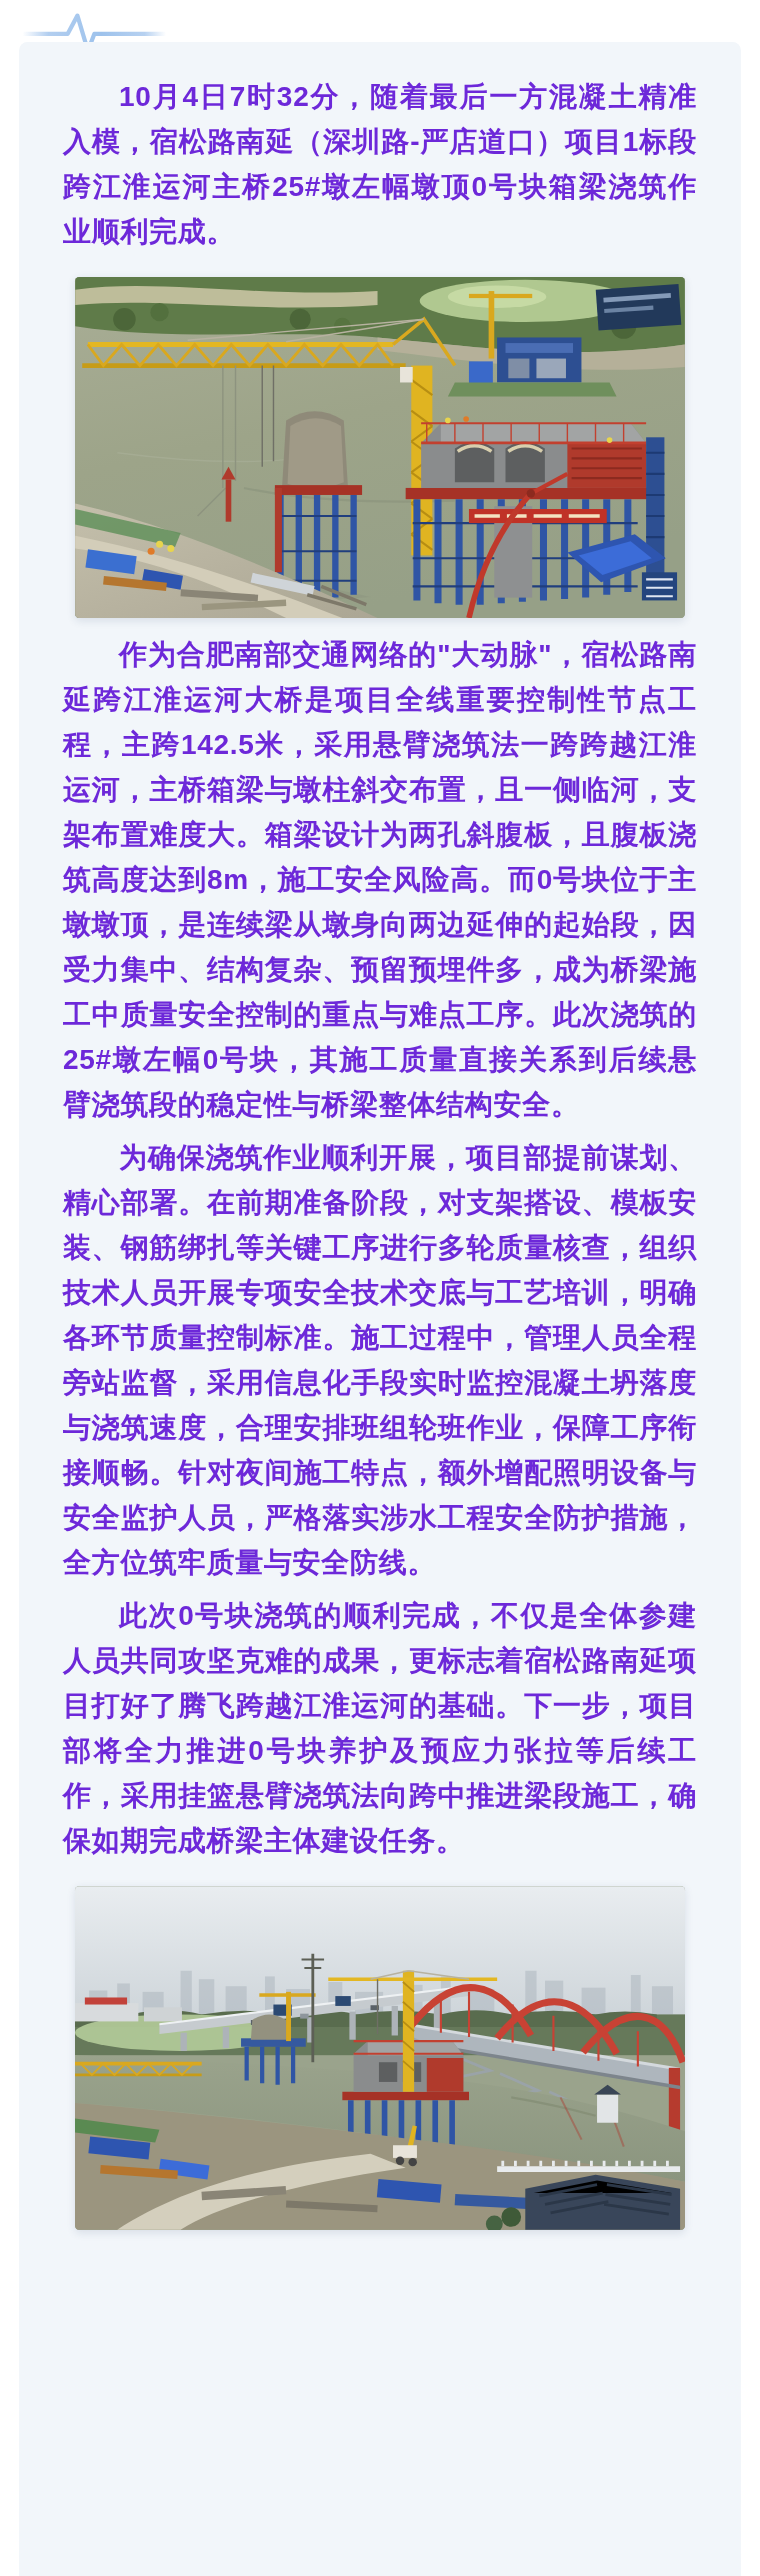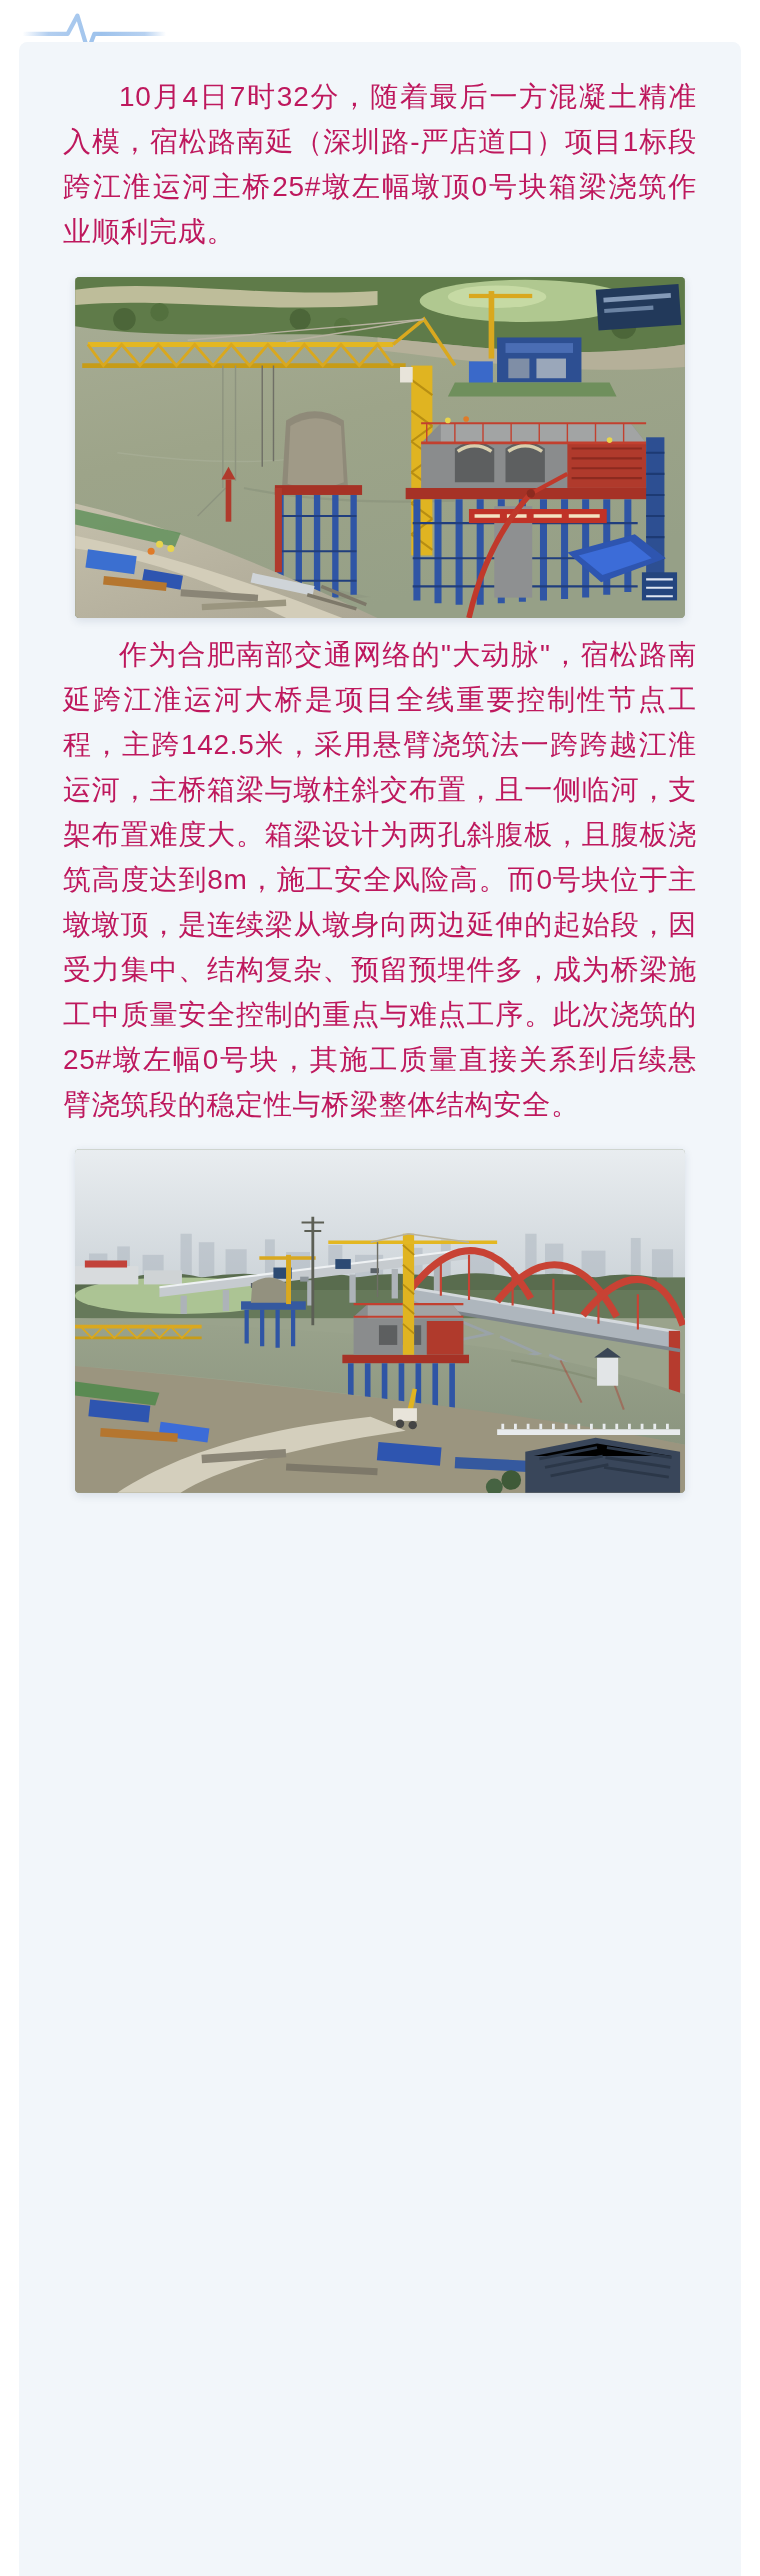--- a/index.html
+++ b/index.html
@@ -20,22 +20,22 @@
     background:#f2f6fa;
     border-radius:8.4px 8.4px 0 0;
     box-sizing:border-box;
     padding:32px 44px 0 44px;
   }
   .card p{
     margin:0 0 8.4px 0;
     font-size:28px;
     line-height:45px;
     letter-spacing:0.7px;
-    color:#be185d;
-    font-weight:400;
+    color:#6d28d9;
+    font-weight:700;
     text-align:justify;
     text-indent:2em;
   }
   figure.photo{
     margin:22.5px auto 14px auto;
     width:610px;
     border-radius:4.2px;
     overflow:hidden;
     box-shadow:0 2.8px 8.4px rgba(31,58,102,0.12);
     background:#9aa38c;
@@ -205,21 +205,23 @@
         <path d="M700,392 l96,-26 44,34 -92,34 Z" fill="#2e55b0"></path>
         <path d="M716,396 l74,-20 30,24 -70,24 Z" fill="#3c6cd8"></path>
         <rect x="806" y="420" width="50" height="40" fill="#24457e"></rect>
         <path d="M812,430 h38 m-38,12 h38 m-38,12 h38" stroke="#dfe6f2" stroke-width="3"></path>
       </g>
     </svg>
   </figure>
 
   <p>作为合肥南部交通网络的"大动脉"，宿松路南延跨江淮运河大桥是项目全线重要控制性节点工程，主跨142.5米，采用悬臂浇筑法一跨跨越江淮运河，主桥箱梁与墩柱斜交布置，且一侧临河，支架布置难度大。箱梁设计为两孔斜腹板，且腹板浇筑高度达到8m，施工安全风险高。而0号块位于主墩墩顶，是连续梁从墩身向两边延伸的起始段，因受力集中、结构复杂、预留预埋件多，成为桥梁施工中质量安全控制的重点与难点工序。此次浇筑的25#墩左幅0号块，其施工质量直接关系到后续悬臂浇筑段的稳定性与桥梁整体结构安全。</p>
 
-
+  <p>为确保浇筑作业顺利开展，项目部提前谋划、精心部署。在前期准备阶段，对支架搭设、模板安装、钢筋绑扎等关键工序进行多轮质量核查，组织技术人员开展专项安全技术交底与工艺培训，明确各环节质量控制标准。施工过程中，管理人员全程旁站监督，采用信息化手段实时监控混凝土坍落度与浇筑速度，合理安排班组轮班作业，保障工序衔接顺畅。针对夜间施工特点，额外增配照明设备与安全监护人员，严格落实涉水工程安全防护措施，全方位筑牢质量与安全防线。</p>
+
+  <p>此次0号块浇筑的顺利完成，不仅是全体参建人员共同攻坚克难的成果，更标志着宿松路南延项目打好了腾飞跨越江淮运河的基础。下一步，项目部将全力推进0号块养护及预应力张拉等后续工作，采用挂篮悬臂浇筑法向跨中推进梁段施工，确保如期完成桥梁主体建设任务。</p>
 
   <figure class="photo">
     <svg width="610" height="344" viewBox="0 0 867 488">
       <defs>
         <linearGradient id="sky2" x1="0" y1="0" x2="0" y2="1">
           <stop offset="0" stop-color="#e9edf0"></stop>
           <stop offset="1" stop-color="#ccd3d8"></stop>
         </linearGradient>
         <linearGradient id="w2" x1="0" y1="0" x2="0" y2="1">
           <stop offset="0" stop-color="#9aa38c"></stop>

